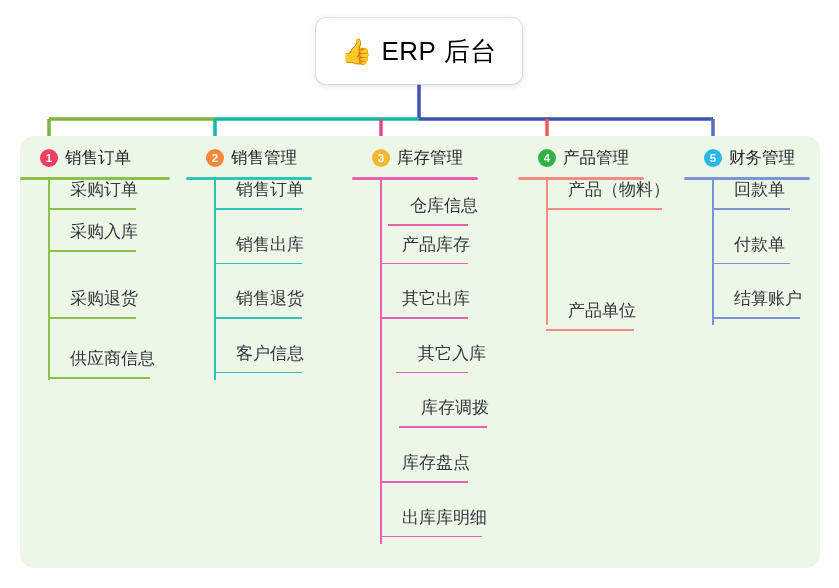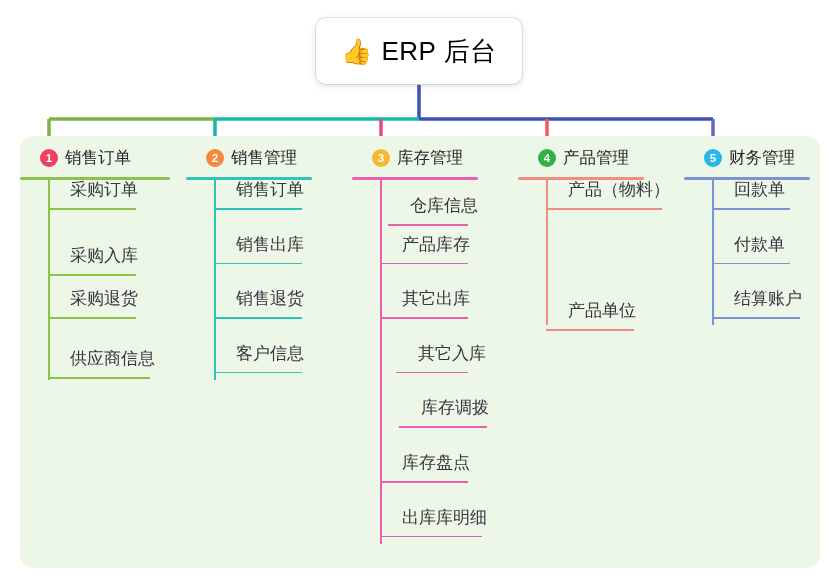--- a/index.html
+++ b/index.html
@@ -99,21 +99,21 @@
           <span class="badge" style="background: rgb(239, 64, 96);">1</span>
           <span class="col-title">销售订单</span>
         </div>
         <div class="head-rule" style="background: rgb(139, 195, 74); width: 150px;"></div>
         <div class="items" style="height: 199.8px;">
           <div class="spine" style="background: rgb(139, 195, 74); height: 199.8px;"></div>
           <div class="item" style="top: 0px; width: 88px;">
             <div class="item-label">采购订单</div>
             <div class="item-rule" style="background: rgb(139, 195, 74);"></div>
           </div>
-          <div class="item" style="top: 66px; width: 88px; text-align: right;">
+          <div class="item" style="top: 42px; width: 88px; text-align: right;">
             <div class="item-label">采购入库</div>
             <div class="item-rule" style="background: rgb(139, 195, 74);"></div>
           </div>
           <div class="item" style="top: 109.2px; width: 88px;">
             <div class="item-label">采购退货</div>
             <div class="item-rule" style="background: rgb(139, 195, 74);"></div>
           </div>
           <div class="item" style="top: 169px; width: 102px;">
             <div class="item-label">供应商信息</div>
             <div class="item-rule" style="background: rgb(139, 195, 74);"></div>

